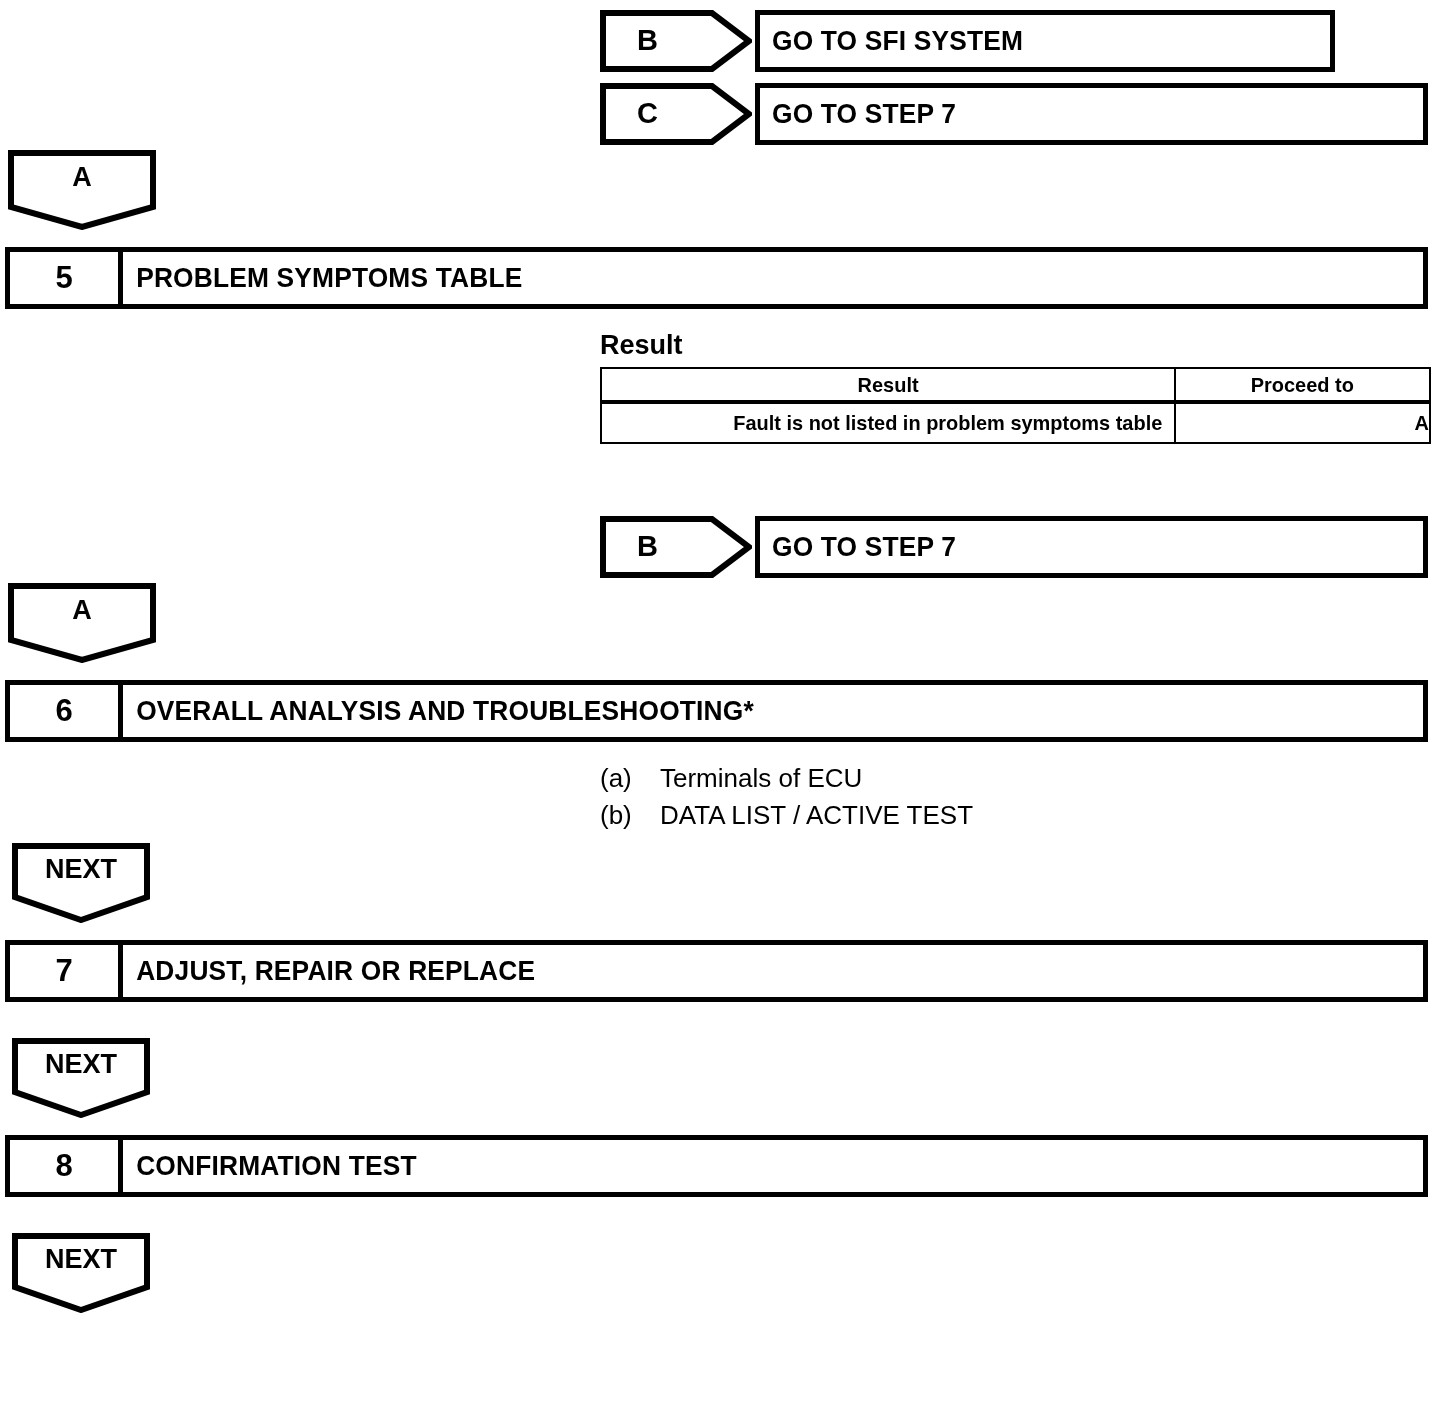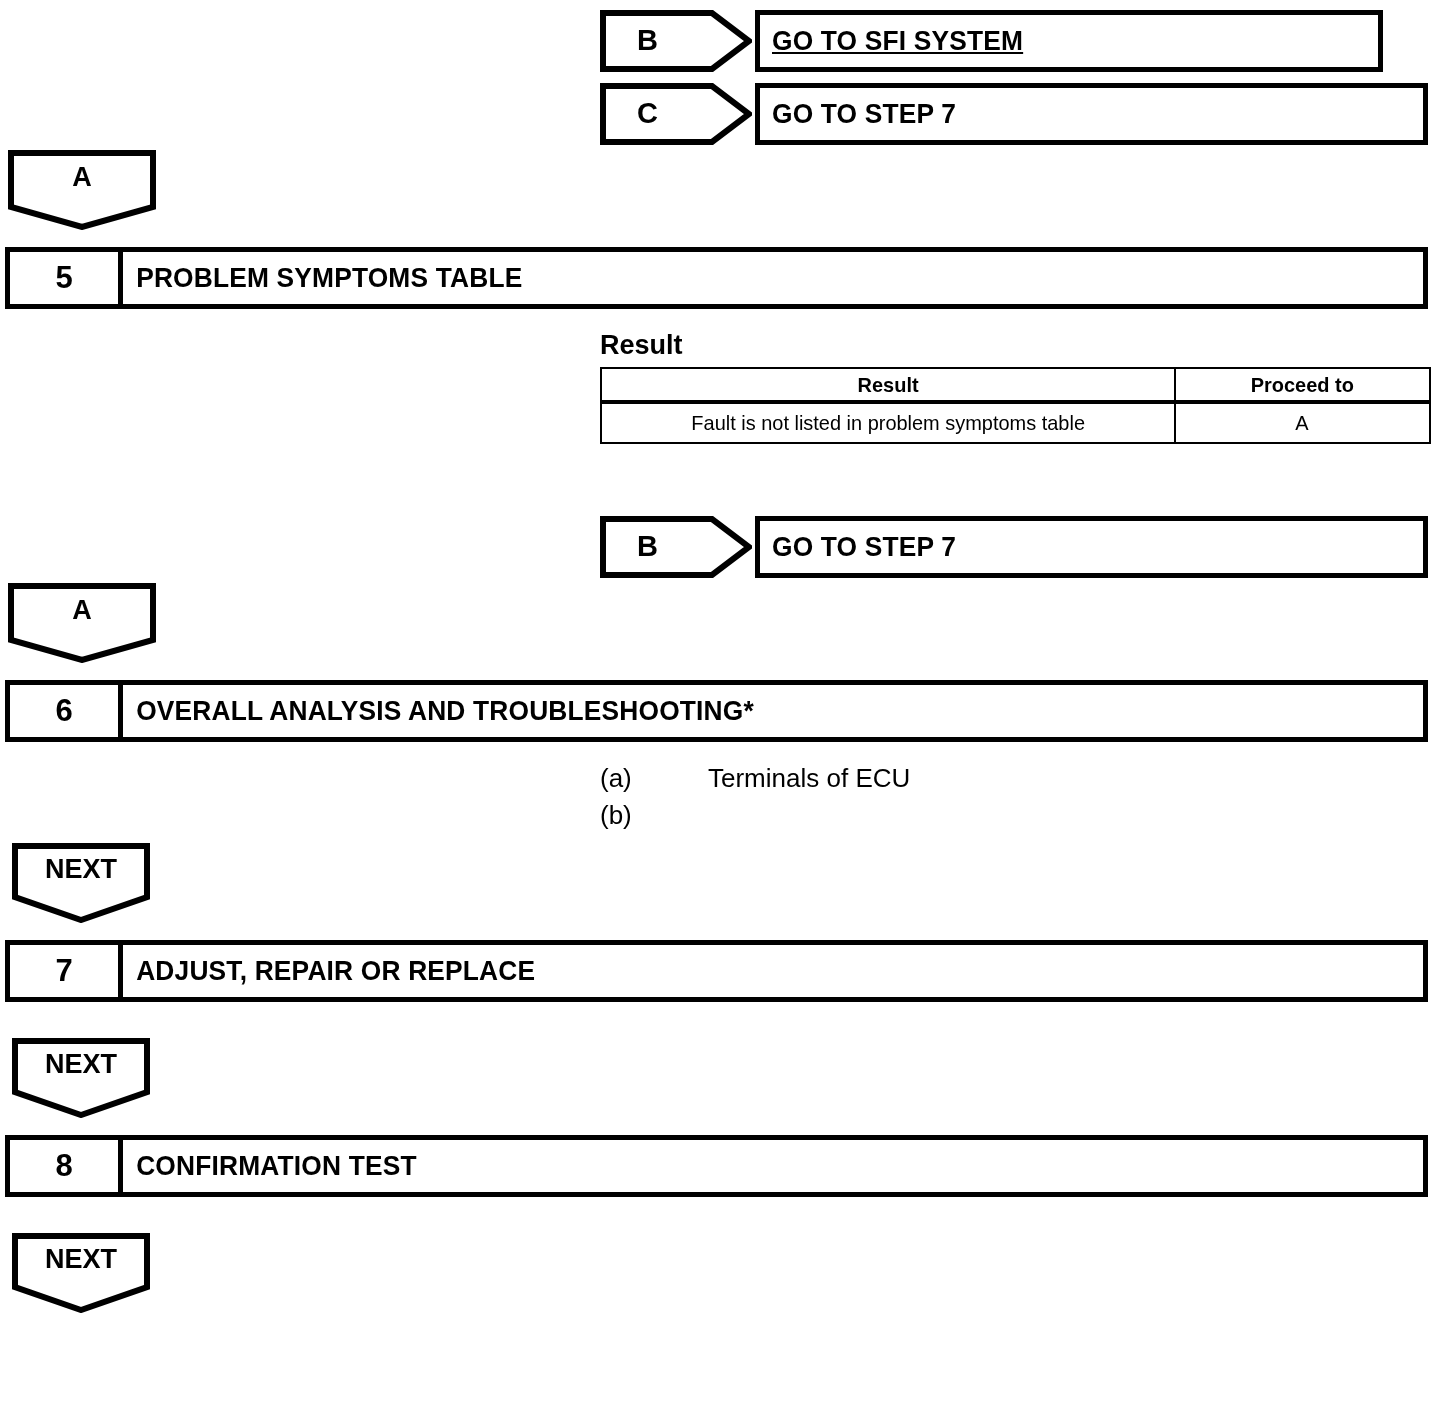--- a/index.html
+++ b/index.html
@@ -126,56 +126,57 @@
     text-align: center;
     font-size: 21px;
     padding: 0;
   }
   table.result-table th {
     font-weight: bold;
     height: 31px;
     border-bottom-width: 4px;
   }
   table.result-table td {
-    font-weight: normal;
+    font-weight: bold;
     height: 38px;
+    text-align: right;
   }
   table.result-table tr.row-sep td {
     border-top-width: 4px;
   }
   table.result-table .col-result { width: 572px; }
   table.result-table .col-proceed { width: 253px; }
   table.result-table .cell-inner {
     transform: scaleX(0.95);
     display: inline-block;
   }
 
   
   .sublist {
     position: absolute;
     font-size: 26px;
     font-weight: normal;
     line-height: 37px;
   }
   .sublist-item { display: flex; }
   .sublist-marker { width: 60px; flex: none; }
-  .sublist-text  { white-space: nowrap; margin-left: 48px; }
+  .sublist-text  { white-space: nowrap; }
 </style>
 </head>
 <body>
 
 <div id="canvas">
 
   <div class="tag" style="left:600px; top:10px; width:152px; height:62px;">
     <svg width="152" height="62" viewBox="0 0 152 62">
       <path d="M3 3 H112 L149 31 L112 59 H3 Z" fill="#fff" stroke="#000" stroke-width="6" stroke-linejoin="miter"></path>
     </svg>
     <div class="tag-label" style="top:14px;">B</div>
   </div>
-  <div class="goto-bar" style="left:755px; top:10px; width:628px; height:62px;text-decoration:underline;">
+  <div class="goto-bar" style="left:755px; top:10px; width:580px; height:62px;">
     <span>GO TO SFI SYSTEM</span>
   </div>
 
   <div class="tag" style="left:600px; top:83px; width:152px; height:62px;">
     <svg width="152" height="62" viewBox="0 0 152 62">
       <path d="M3 3 H112 L149 31 L112 59 H3 Z" fill="#fff" stroke="#000" stroke-width="6" stroke-linejoin="miter"></path>
     </svg>
     <div class="tag-label" style="top:14px;">C</div>
   </div>
   <div class="goto-bar" style="left:755px; top:83px; width:673px; height:62px;">
@@ -233,20 +234,21 @@
     <div class="step-title">OVERALL ANALYSIS AND TROUBLESHOOTING*</div>
   </div>
 
   <div class="sublist" style="left:600px; top:760px;">
     <div class="sublist-item">
       <span class="sublist-marker">(a)</span>
       <span class="sublist-text">Terminals of ECU</span>
     </div>
     <div class="sublist-item">
       <span class="sublist-marker">(b)</span>
+      <span class="sublist-text">DATA LIST / ACTIVE TEST</span>
     </div>
   </div>
 
   <div class="pent" style="left:12px; top:843px; width:138px; height:80px;">
     <svg width="138" height="80" viewBox="0 0 138 80">
       <path d="M3 3 H135 V54 L69 77 L3 54 Z" fill="#fff" stroke="#000" stroke-width="6" stroke-linejoin="miter"></path>
     </svg>
     <div class="pent-label" style="top:11px;">NEXT</div>
   </div>
 

